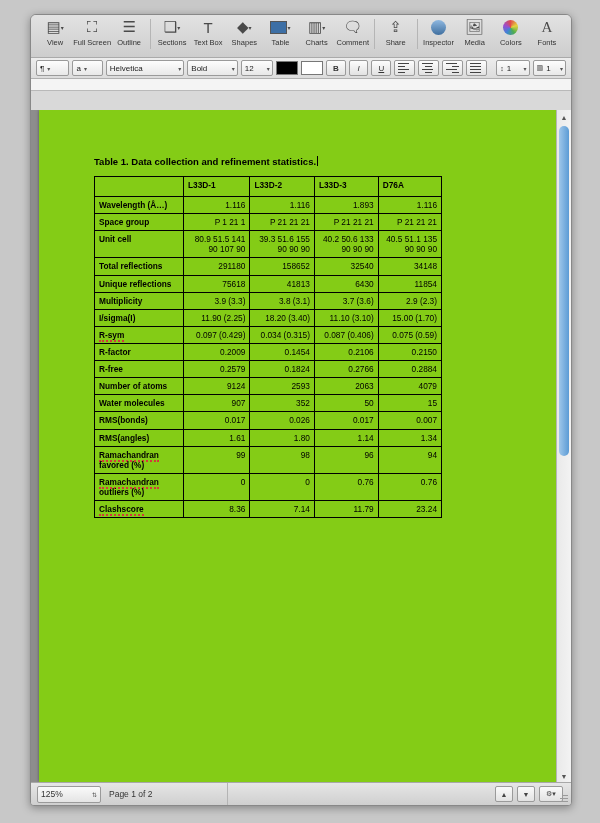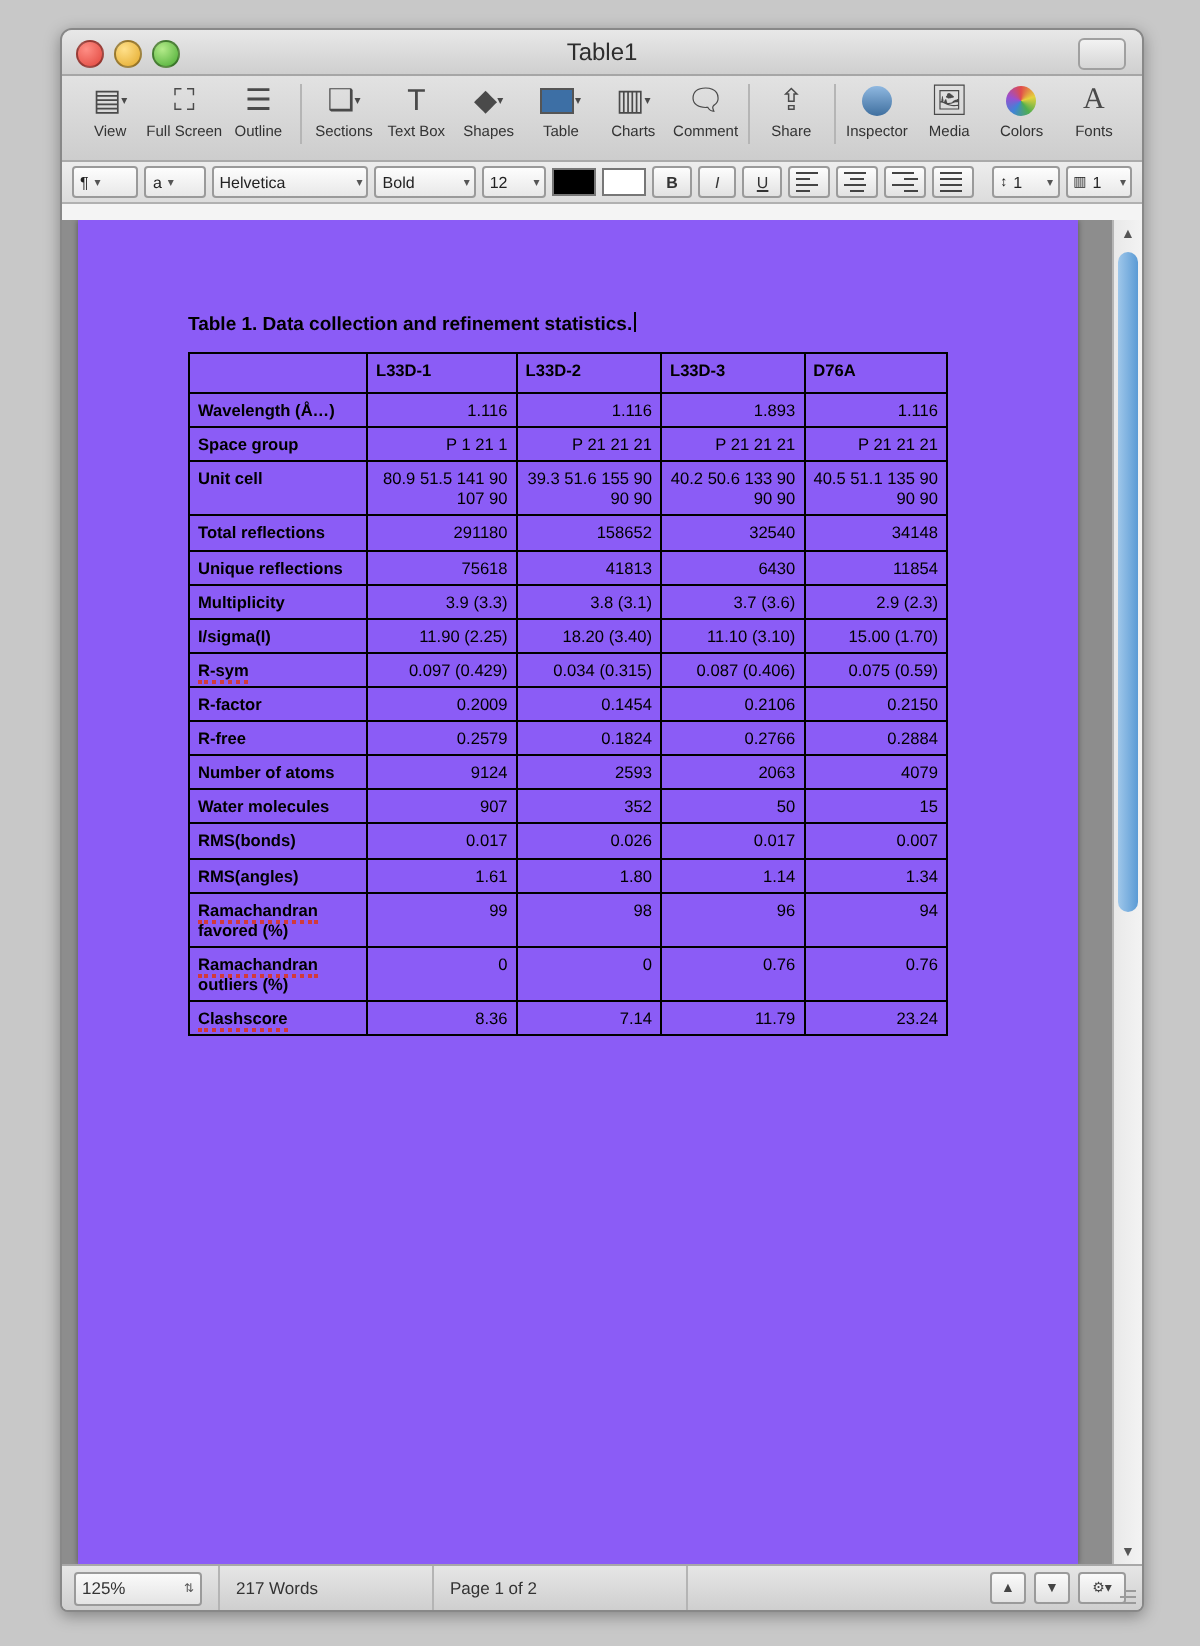--- a/index.html
+++ b/index.html
@@ -67,31 +67,32 @@
 
   
   .ruler{height:11px;background:#f4f4f4;border-bottom:1px solid #b9b9b9;}
 
   
   .docarea{
     position:absolute;left:0;top:95px;right:0;bottom:22px;
     background:#8d8d8d;overflow:hidden;
   }
   .page{
-    position:absolute;left:8px;top:0;width:500px;height:672px;background:#8b5cf6;
+    position:absolute;left:8px;top:0;width:500px;height:672px;background:#84cc16;
     box-shadow:0 0 3px rgba(0,0,0,.4);
+    padding-left:20px;
   }
   .caption{
     position:absolute;left:55px;top:46px;font-size:9.5px;font-weight:bold;color:#000;
     font-family:"Liberation Sans",sans-serif;
   }
   .caret{display:inline-block;width:1px;height:10px;background:#000;vertical-align:-1px;margin-left:1px;}
 
   table.stat{
-    position:absolute;left:55px;top:66px;width:380px;border-collapse:collapse;
+    position:absolute;left:55px;top:66px;width:348px;border-collapse:collapse;
     font-size:8.3px;font-family:"Liberation Sans",sans-serif;color:#000;
   }
   table.stat td,table.stat th{
     border:1px solid #000;padding:3px 4px;vertical-align:top;line-height:1.22;
   }
   table.stat td.hdrcell{font-weight:bold;width:80px;}
   table.stat td.num{text-align:right;}
   table.stat tr.headrow td{height:13px;}
   .misspell{border-bottom:2px dotted #d23a3a;}
 
@@ -118,29 +119,20 @@
   .sb-btn{width:16px;height:14px;border:1px solid #9a9a9a;border-radius:2px;
     background:linear-gradient(#fafafa,#e2e2e2);font-size:7px;display:flex;align-items:center;justify-content:center;color:#444;}
   .resizer{position:absolute;right:1px;bottom:1px;width:14px;height:14px;}
   .resizer i{position:absolute;right:2px;background:#9a9a9a;height:1px;}
 </style>
 </head>
 <body>
 
 <div class="window">
 
-  <div class="titlebar">
-    <div class="lights">
-      <span class="light l-red"></span>
-      <span class="light l-yel"></span>
-      <span class="light l-grn"></span>
-    </div>
-    <div class="title">Table1</div>
-    <div class="tb-right"></div>
-  </div>
 
   <div class="toolbar">
 
     <div class="tb-item">
       <span class="gl">▤<span style="font-size:6px">▾</span></span>
       <span class="lb">View</span>
     </div>
     <div class="tb-item">
       <span class="gl">⛶</span>
       <span class="lb">Full Screen</span>
@@ -428,23 +420,20 @@
     <div class="sc-arrow" style="top:0">▲</div>
     <div class="vthumb"></div>
     <div class="sc-arrow" style="bottom:0">▼</div>
   </div>
 
   <div class="statusbar">
     <div class="sb-zoom">
       <span>125%</span>
       <span style="font-size:6px;color:#555">⇅</span>
     </div>
-    <div class="sb-cell" style="border-left:1px solid #b4b4b4;margin-left:8px;width:90px">
-      <span>217 Words</span>
-    </div>
     <div class="sb-cell" style="width:110px">
       <span>Page 1 of 2</span>
     </div>
     <div class="sb-nav">
       <div class="sb-btn">▲</div>
       <div class="sb-btn">▼</div>
       <div class="sb-btn" style="width:22px">⚙▾</div>
     </div>
     <div class="resizer">
       <i style="bottom:2px;width:11px"></i>

